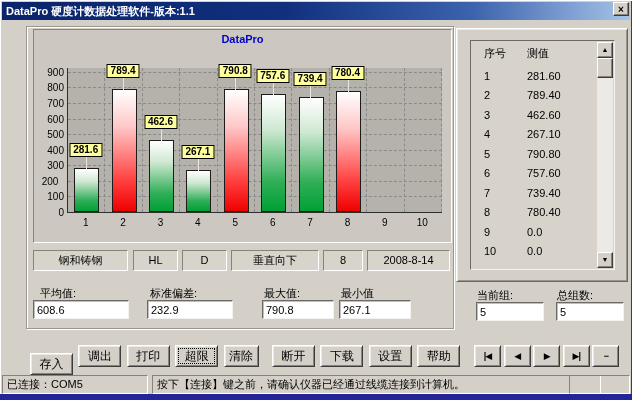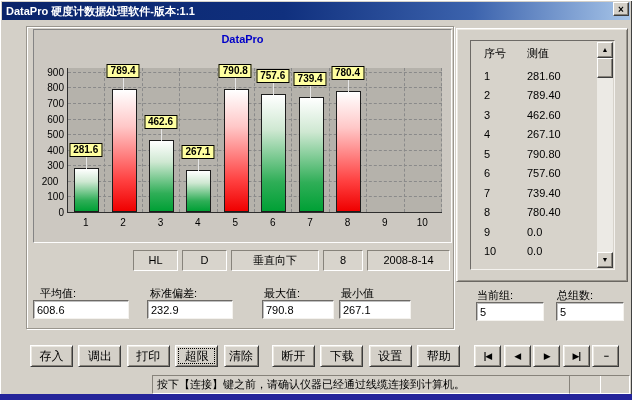--- a/index.html
+++ b/index.html
@@ -191,40 +191,44 @@
           </div>
         </div>
       <div class="scrollbar">
         <div class="sb-btn sb-up"><span>▲</span></div>
         <div class="sb-thumb"></div>
         <div class="sb-btn sb-down"><span>▼</span></div>
       </div>
     </div>
   </div>
 
+  <div class="status-sec" style="left:2px;width:146px;">
+    <span>已连接：COM5</span>
+  </div>
   <div class="status-sec" style="left:152px;width:449px;">
     <span>按下【连接】键之前，请确认仪器已经通过线缆连接到计算机。</span>
   </div>
   <div class="status-sec" style="left:569px;width:61px;"></div>
 
   <div class="bottom-strip"></div>
+<div class="info-field" style="left: 33px; width: 95px;">钢和铸钢</div>
     <div class="info-field" style="left: 133px; width: 45px;">HL</div>
     <div class="info-field" style="left: 182px; width: 45px;">D</div>
     <div class="info-field" style="left: 231px; width: 88px;">垂直向下</div>
     <div class="info-field" style="left: 323px; width: 40px;">8</div>
     <div class="info-field" style="left: 367px; width: 83px;">2008-8-14</div>
     <div class="stat-label" style="left: 40px;">平均值:</div>
     <input class="tb" value="608.6" style="left: 33px; width: 96px;">
     <div class="stat-label" style="left: 150px;">标准偏差:</div>
     <input class="tb" value="232.9" style="left: 147px; width: 86px;">
     <div class="stat-label" style="left: 264px;">最大值:</div>
     <input class="tb" value="790.8" style="left: 262px; width: 72px;">
     <div class="stat-label" style="left: 341px;">最小值</div>
     <input class="tb" value="267.1" style="left: 339px; width: 72px;">
-    <button class="win-btn" style="left: 30px; width: 43px;">存入</button>
+    <button class="win-btn" style="left: 30px; width: 43px; margin-top: 8px;">存入</button>
     <button class="win-btn" style="left: 78.4px; width: 43px;">调出</button>
     <button class="win-btn" style="left: 126.8px; width: 43px;">打印</button>
     <button class="win-btn focused" style="left: 175.2px; width: 43px;">超限</button>
     <button class="win-btn" style="left: 223.6px; width: 35px;">清除</button>
     <button class="win-btn" style="left: 272px; width: 43px;">断开</button>
     <button class="win-btn" style="left: 320.4px; width: 43px;">下载</button>
     <button class="win-btn" style="left: 368.8px; width: 43px;">设置</button>
     <button class="win-btn" style="left: 417.2px; width: 43px;">帮助</button>
     <div class="grp-label" style="left: 477px;">当前组:</div>
     <input class="tb grp-input" value="5" style="left: 476px;">

